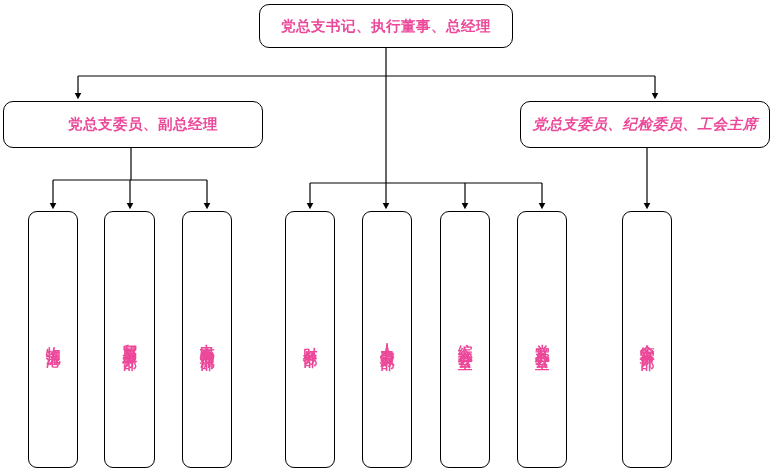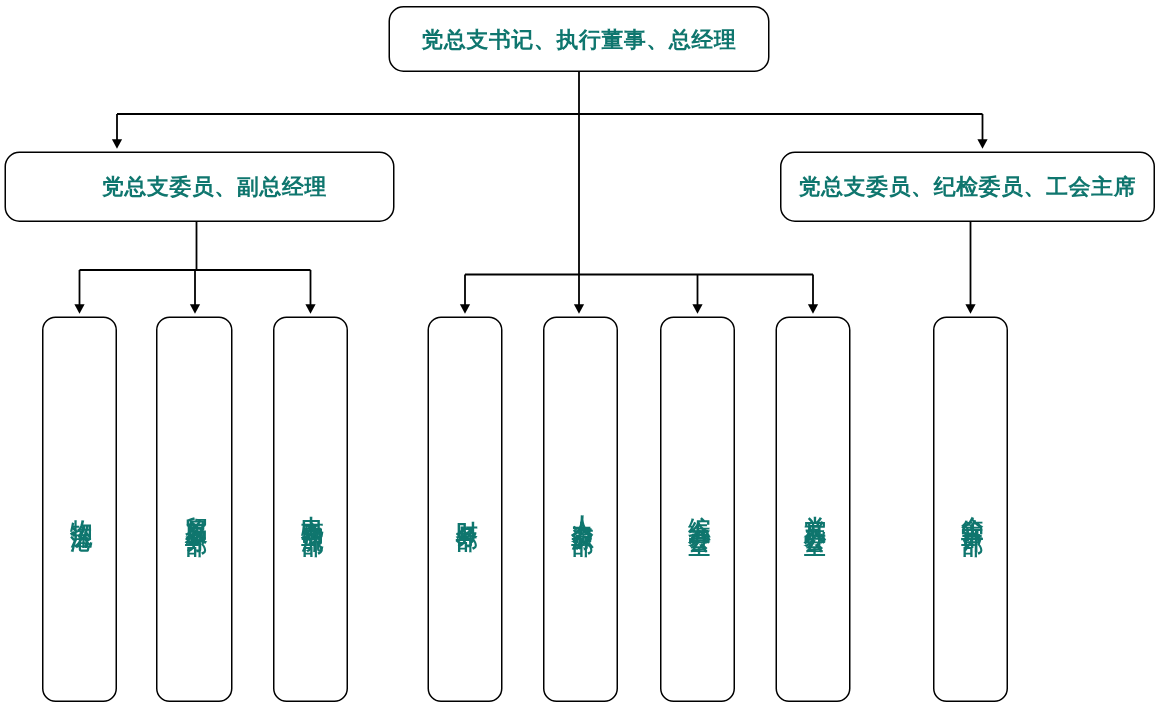--- a/index.html
+++ b/index.html
@@ -26,21 +26,21 @@
     pointer-events: none;
   }
   .node {
     position: absolute;
     box-sizing: border-box;
     border: 1px solid #000000;
     background: #ffffff;
     display: flex;
     align-items: center;
     justify-content: center;
-    color: #0f766e;
+    color: #ec4899;
   }
   .node-exec {
     border-radius: 10px;
     font-size: 14.5px;
     font-weight: bold;
     letter-spacing: 0.5px;
     white-space: nowrap;
   }
   .node-dept {
     border-radius: 9px;
@@ -90,21 +90,21 @@
   </svg>
 
   <div class="node node-exec" style="left:259px; top:4px; width:254px; height:44px;">
     <span>党总支书记、执行董事、总经理</span>
   </div>
 
   <div class="node node-exec" style="left:3px; top:101px; width:260px; height:47px;padding-left:20px;">
     <span>党总支委员、副总经理</span>
   </div>
 
-  <div class="node node-exec" style="left:520px; top:101px; width:250px; height:47px;">
+  <div class="node node-exec" style="left:520px; top:101px; width:250px; height:47px;font-style:italic;">
     <span>党总支委员、纪检委员、工会主席</span>
   </div>
 
   <div class="node node-dept" style="left:28px; top:211px; width:50px; height:257px;">
     <span class="dept-label">物流港</span>
   </div>
 
   <div class="node node-dept" style="left:104px; top:211px; width:51px; height:257px;">
     <span class="dept-label">贸易服务部</span>
   </div>

